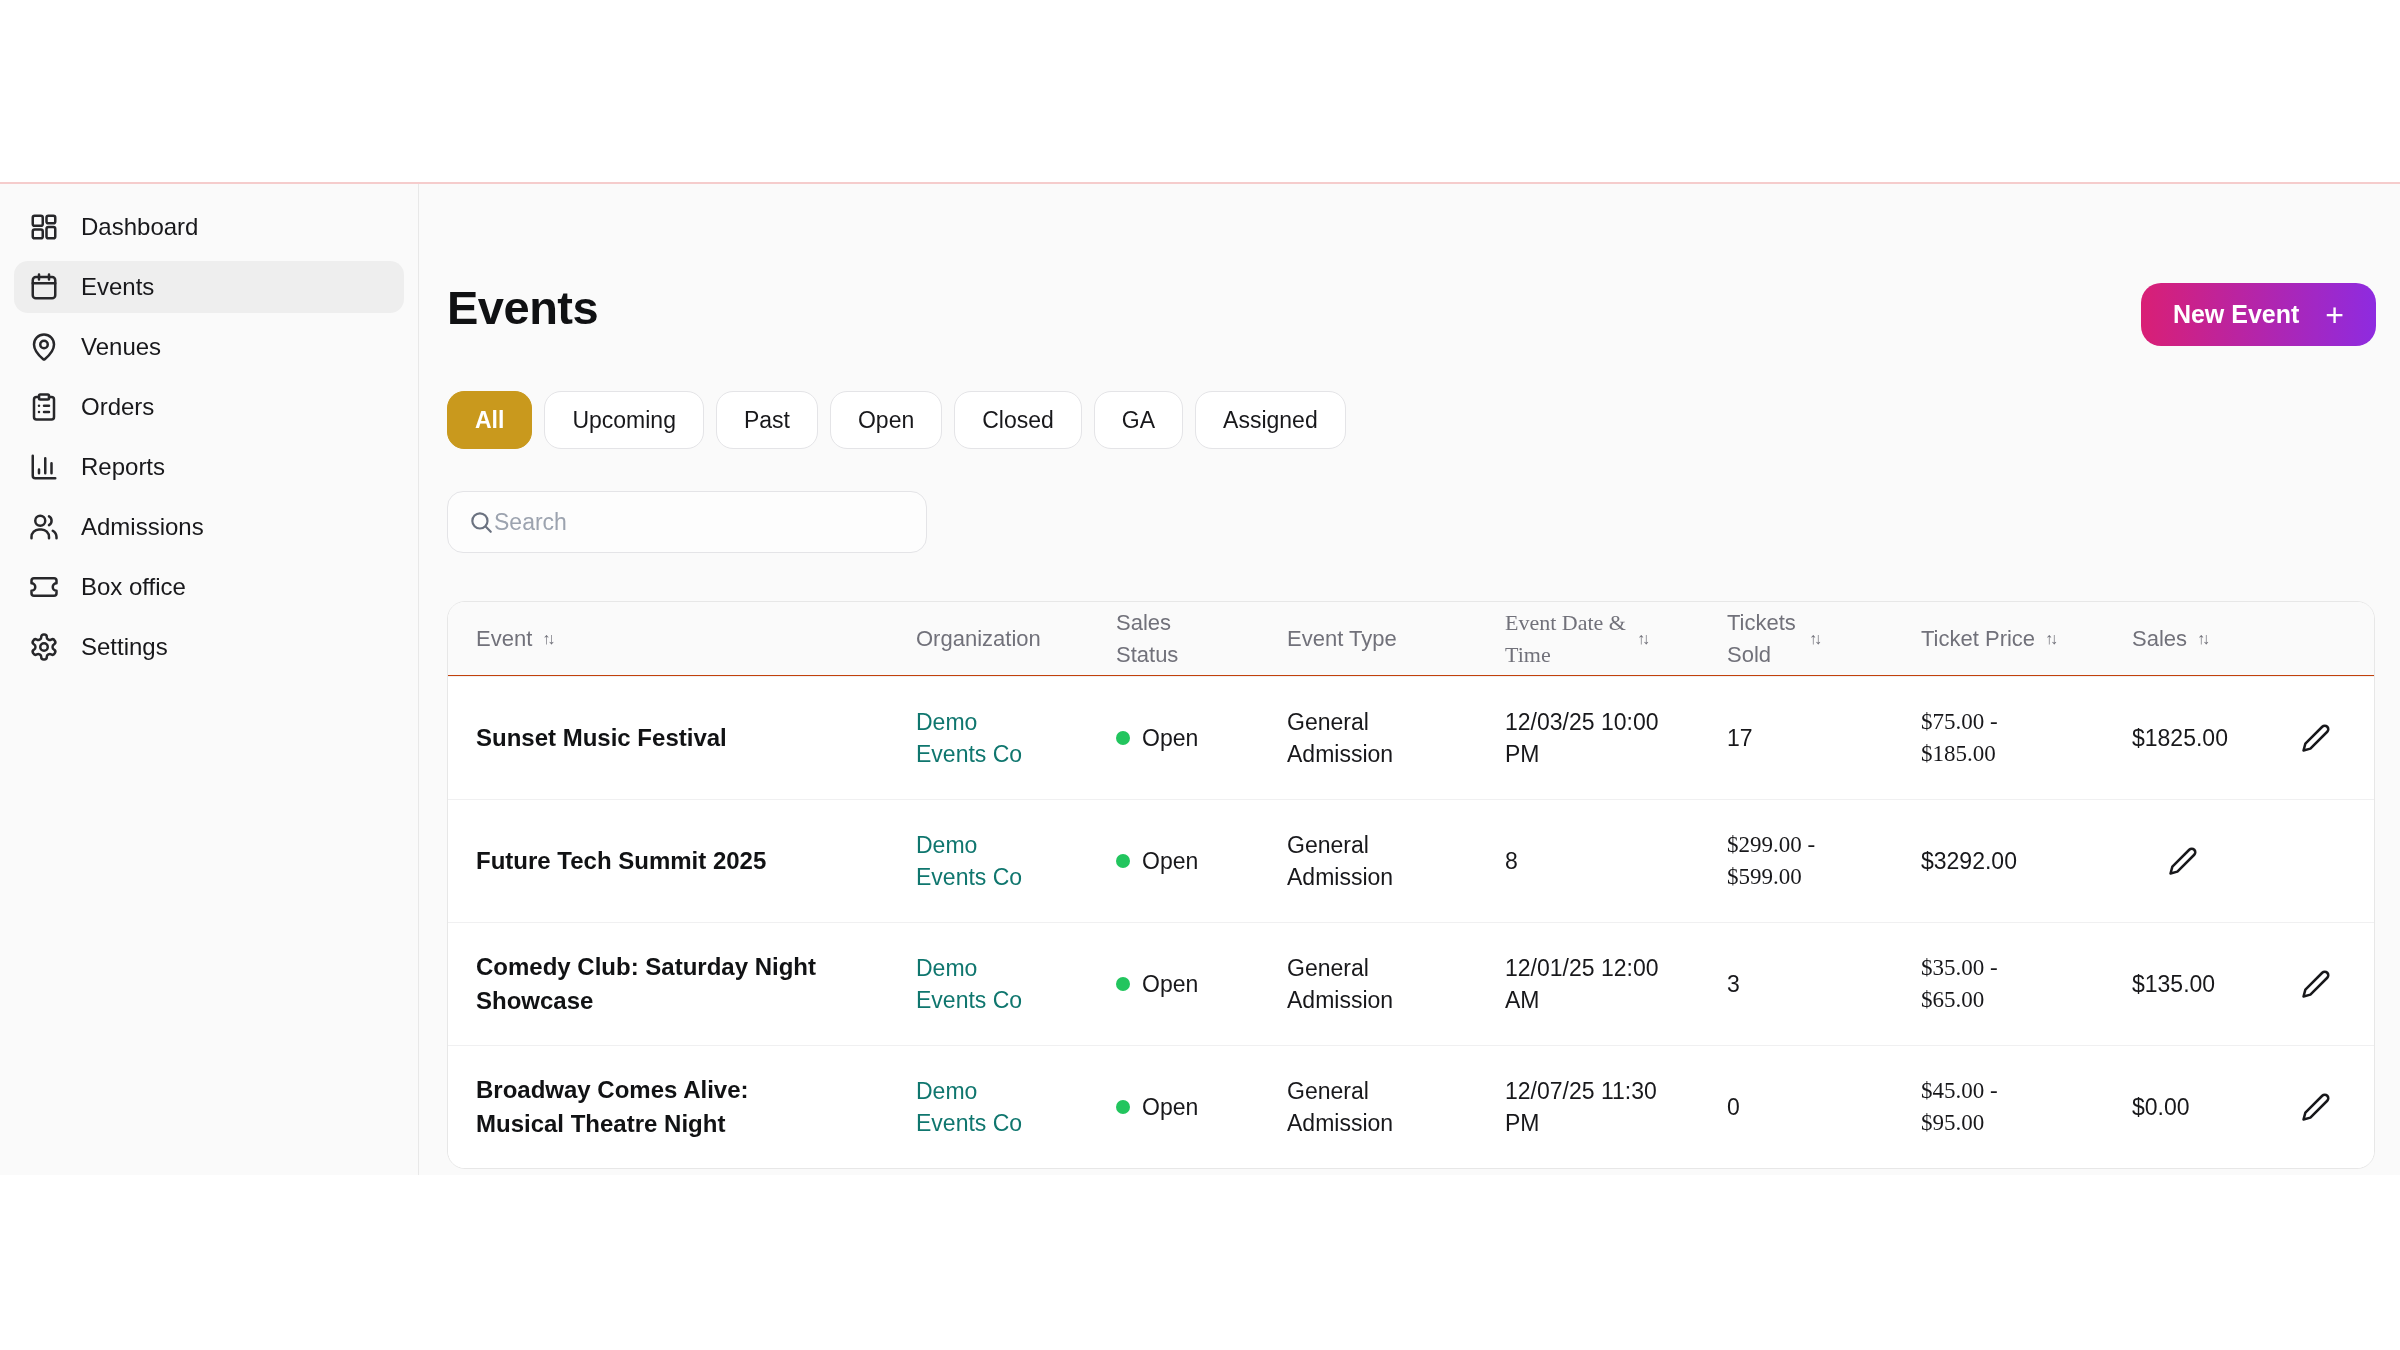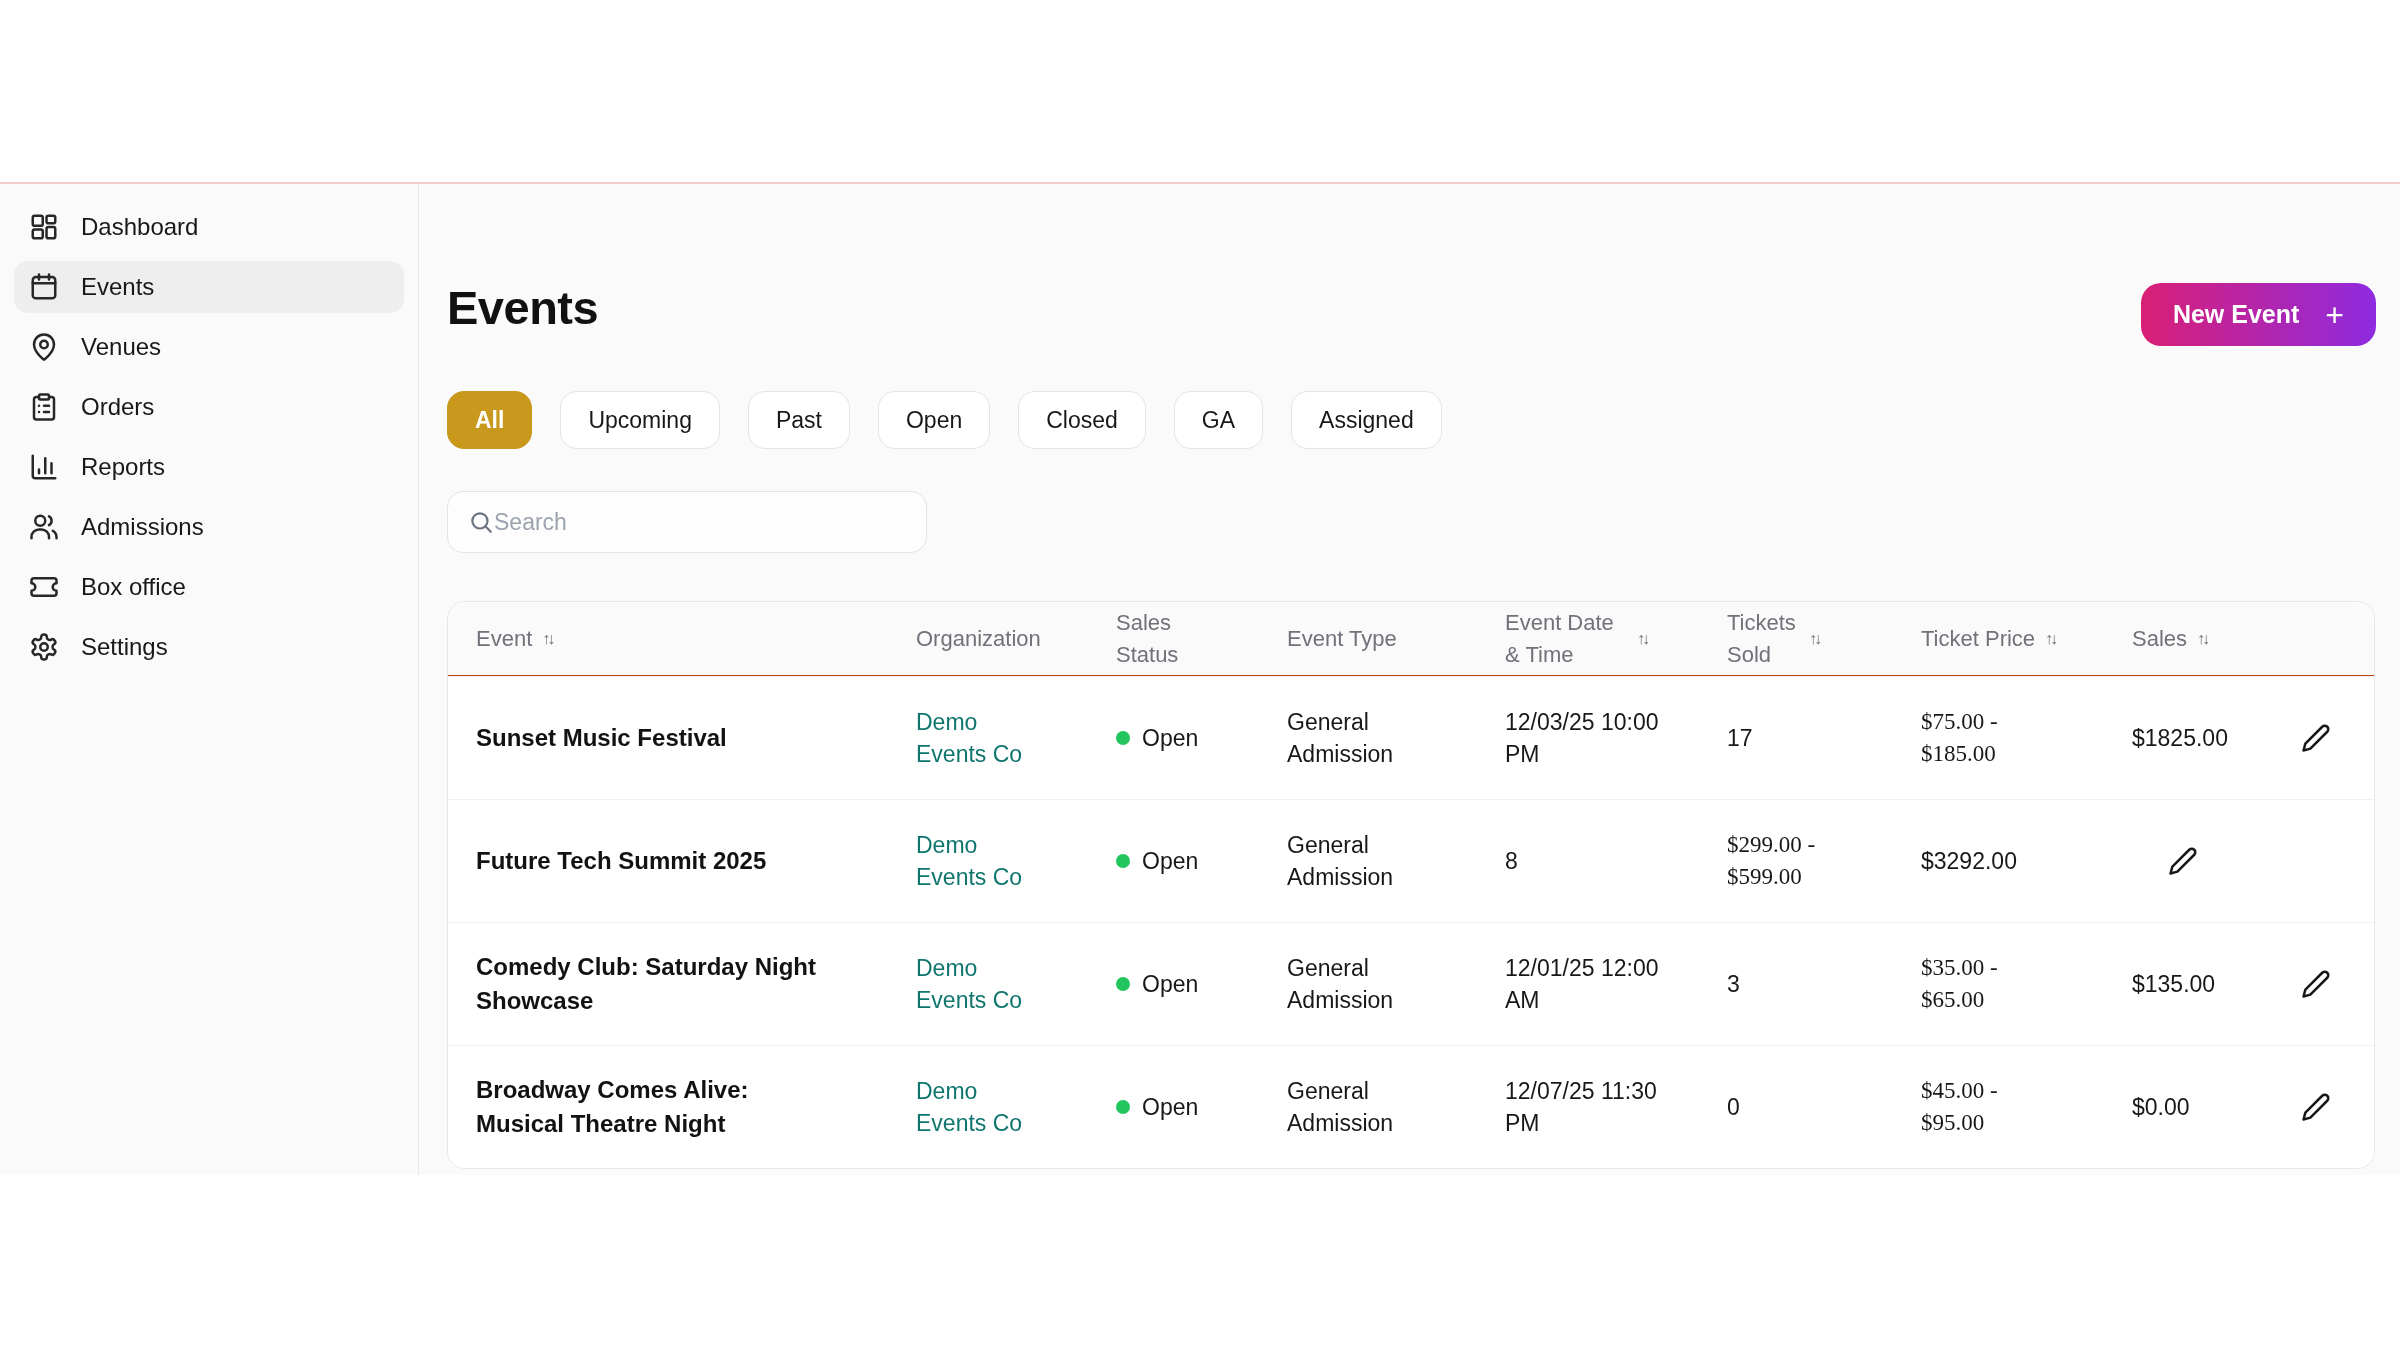--- a/index.html
+++ b/index.html
@@ -29,21 +29,21 @@
     font-weight: 800; letter-spacing: -0.5px; color: #101113; }
 
   .new-event-btn { position: absolute; right: 24px; top: 99px; height: 63px;
     padding: 0 32px; border: none; border-radius: 20px; cursor: pointer;
     background: linear-gradient(90deg, #d91f75 0%, #8e2be0 100%);
     color: #ffffff; font-size: 25px; font-weight: 600;
     font-family: "Liberation Sans", "DejaVu Sans", sans-serif;
     display: flex; align-items: center; gap: 26px; }
   .new-event-btn .plus { font-size: 32px; font-weight: 400; line-height: 1; }
 
-  .filters { position: absolute; left: 28px; top: 207px; display: flex; gap: 28px; }
+  .filters { position: absolute; left: 28px; top: 207px; display: flex; gap: 12px; }
   .pill { height: 58px; padding: 0 27px; border-radius: 17px; font-size: 23px;
     font-weight: 500; display: flex; align-items: center; cursor: pointer;
     background: #ffffff; border: 1px solid #e4e4e7; color: #18181b;
     font-family: "Liberation Sans", "DejaVu Sans", sans-serif; }
   .pill.active { background: #c9991d; border-color: #c9991d; color: #ffffff;
     font-weight: 600; }
 
   .search-wrap { position: absolute; left: 28px; top: 307px; width: 480px;
     height: 62px; background: #fdfdfd; border: 1px solid #e4e4e7;
     border-radius: 16px; display: flex; align-items: center; padding: 0 20px; }
@@ -60,21 +60,21 @@
     overflow: hidden; }
   .trow { display: grid;
     grid-template-columns: 444px 200px 171px 218px 222px 194px 211px 150px auto; }
   .thead { height: 74px; background: #fafafa; border-bottom: 1px solid #c2410c; }
   .th { display: flex; align-items: center; gap: 10px; padding: 0 24px;
     font-size: 22px; color: #71717a; cursor: default; }
   .th.sortable { cursor: pointer; }
   .th .sort { font-size: 16px; color: #71717a; letter-spacing: -3px; flex: none; }
   .th:first-child { padding-left: 28px; }
   .th .hl { line-height: 1.45; }
-  .w-date   { max-width: 122px; }
+  .w-date   { max-width: 122px; font-family: Liberation Serif, serif; }
   .w-tsold  { max-width: 72px; }
   .w-status { max-width: 80px; }
 
   .row { height: 123px; border-top: 1px solid #f0f0f1; background: #ffffff; }
   .row:first-of-type { border-top: none; }
   .td { display: flex; align-items: center; padding: 0 24px; font-size: 23px;
     color: #18181b; line-height: 1.4; }
   .td:first-child { padding-left: 28px; }
   .event-name { font-weight: 600; font-size: 24px; color: #111214; max-width: 350px; }
   .org-name { color: #0f766e; max-width: 135px; }

